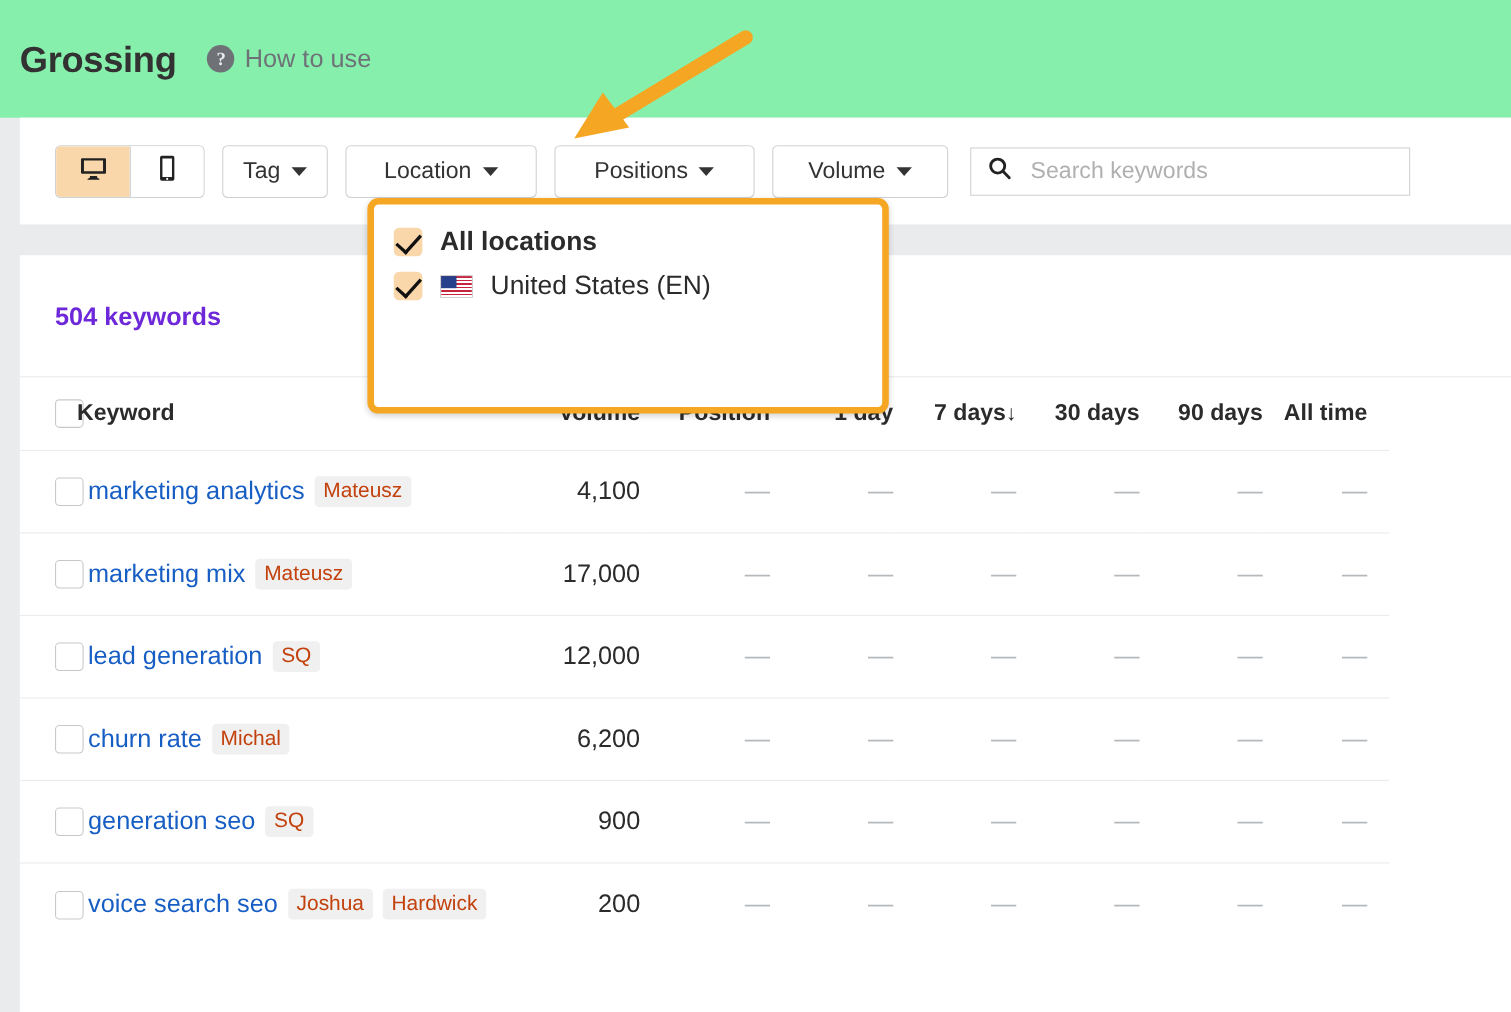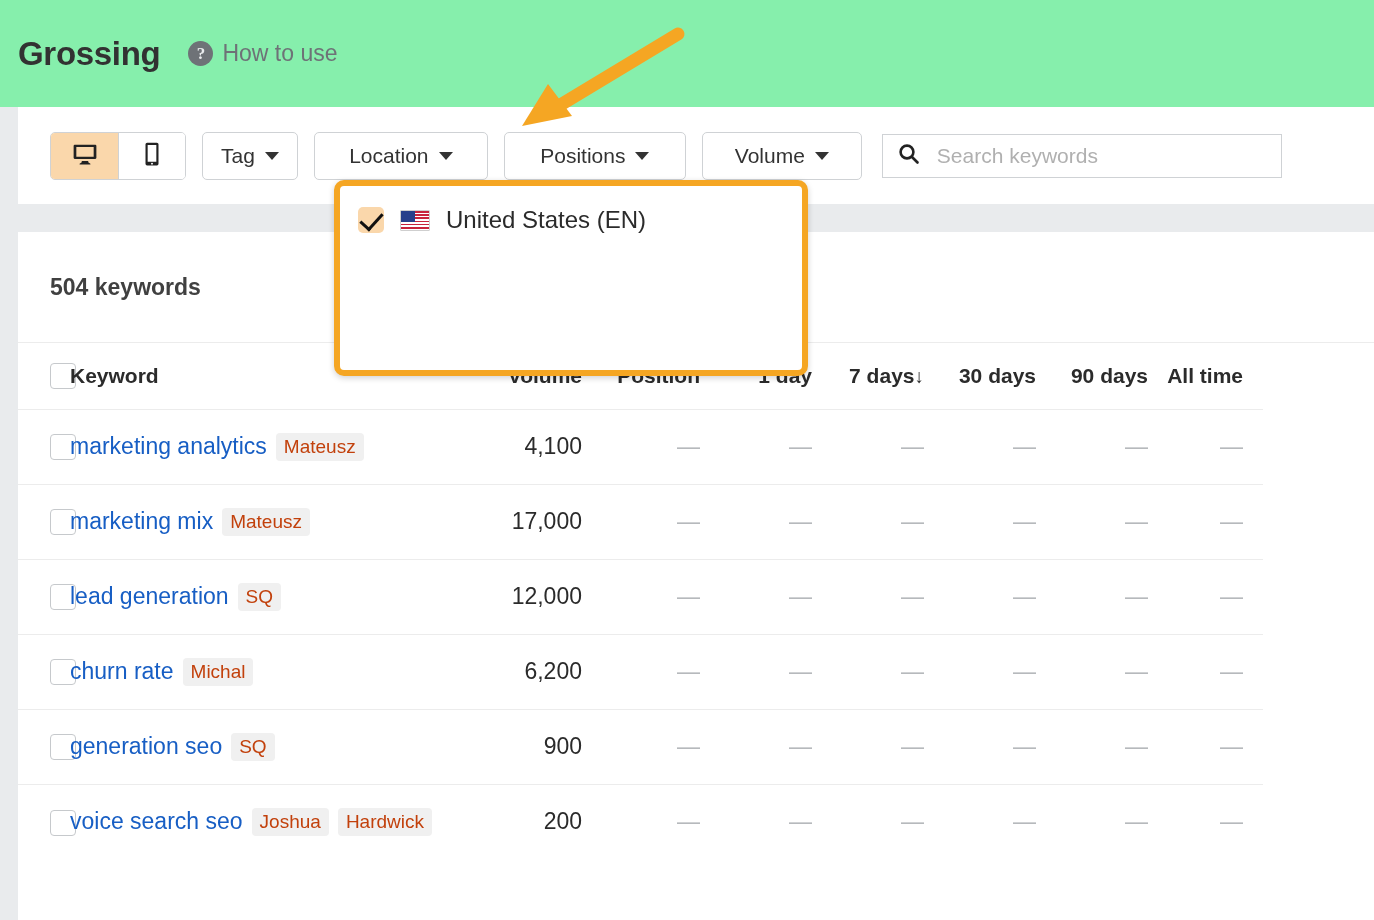--- a/index.html
+++ b/index.html
@@ -75,21 +75,21 @@
 
   
   .table-panel {
     position: absolute; left: 18px; top: 232px; width: 1400px; height: 700px;
     background: #fff;
   }
   .count-row {
     height: 111px; display: flex; align-items: center;
     border-bottom: 1px solid #ececec;
   }
-  .count-label { margin-left: 32px; font-size: 23px; font-weight: bold; color: #404040; }
+  .count-label { margin-left: 32px; font-size: 23px; font-weight: bold; color: #6d28d9; }
 
   .tbl { width: 1204px; border-collapse: collapse; table-layout: fixed; }
   .tbl th {
     font-size: 21px; font-weight: bold; color: #2b2b2b;
     padding: 0; height: 66px; vertical-align: middle;
   }
   .tbl td {
     font-size: 23px; color: #2b2b2b; padding: 0; height: 75px;
     vertical-align: middle; border-top: 1px solid #ececec;
   }
@@ -101,21 +101,21 @@
   .c-d     { width: 112px; text-align: right; }
   .c-last  { width: 115px; text-align: right; padding-right: 20px !important; }
 
   th.c-vol, th.c-pos, th.c-d, th.c-last { padding-right: 0; }
   td.c-vol { padding-right: 0; }
 
   .cbx {
     width: 26px; height: 26px; border: 1px solid #c6c9cc; border-radius: 4px;
     background: #fff; display: inline-block; cursor: pointer; vertical-align: middle;
   }
-  .kw-cell { display: flex; align-items: center; flex-wrap: wrap; gap: 9px; max-width: 370px; }
+  .kw-cell { display: flex; align-items: center; flex-wrap: wrap; gap: 9px; max-width: 370px; margin-left: 10px; }
   .kw-link { color: #175ec4; font-size: 23px; cursor: pointer; }
   .kw-tag {
     background: #f0f0f0; color: #c2410c; font-size: 19px;
     border-radius: 4px; padding: 3px 8px; white-space: nowrap;
   }
   .dash { color: #b6b9bc; font-size: 23px; }
   .sort-arrow { font-size: 19px; font-weight: normal; }
 
   
   .hl-box {
@@ -341,20 +341,24 @@
             <td class="c-d"><span class="dash">—</span></td>
             <td class="c-last"><span class="dash">—</span></td>
           </tr>
         </tbody>
     </table>
   </div>
 
   <div class="hl-box">
     <div class="dd-list">
 
+      <div class="dd-item">
+        <span class="dd-cbx"></span>
+        <span class="dd-label bold">All locations</span>
+      </div>
 
       <div class="dd-item">
         <span class="dd-cbx"></span>
         <span class="flag"></span>
         <span class="dd-label">United States (EN)</span>
       </div>
     </div>
   </div>
 
   <svg class="arrow-svg" width="200" height="120" viewBox="0 0 200 120">

